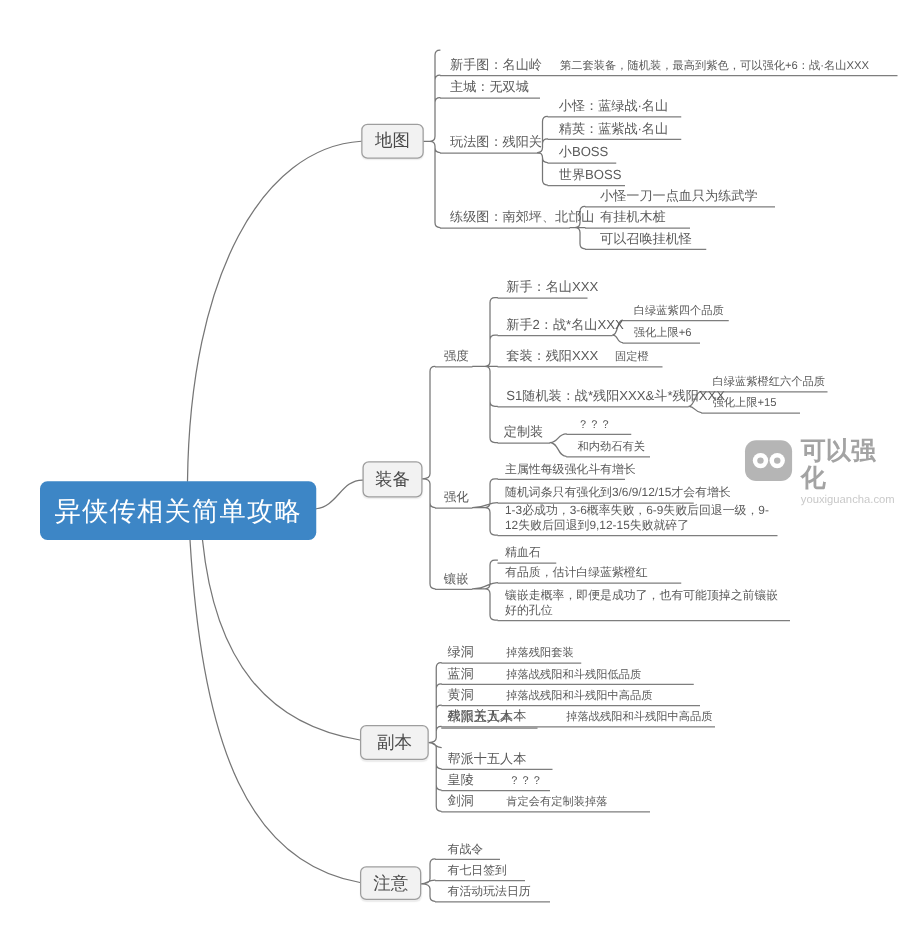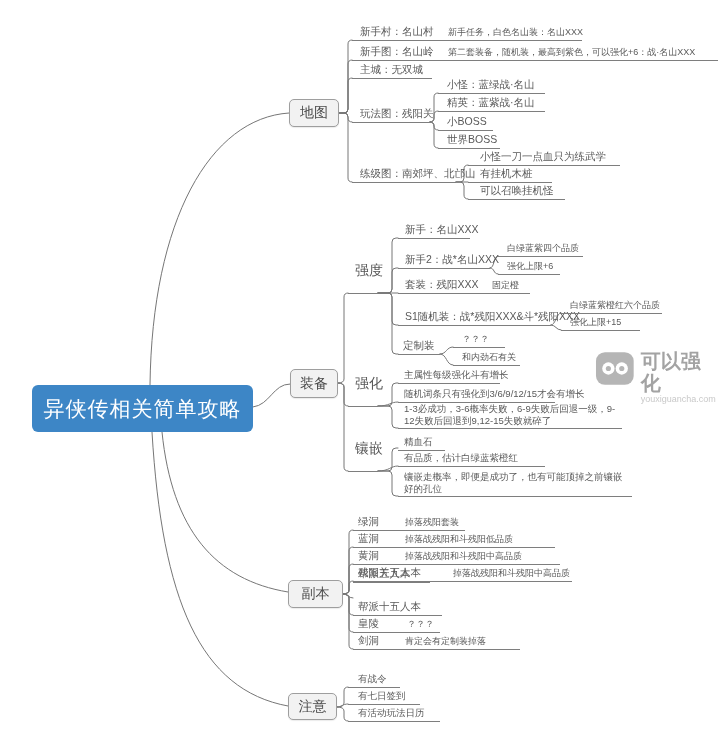--- a/index.html
+++ b/index.html
@@ -11,21 +11,21 @@
         justify-content:center;font-size:21px;letter-spacing:1px;font-weight:500;}
   .branch{background:#f2f2f2;border:1px solid #9e9e9e;border-radius:5px;color:#4a4a4a;
           display:flex;align-items:center;justify-content:center;font-size:14px;
           box-shadow:0 1px 1px rgba(0,0,0,.08);}
   .row{position:absolute;height:14px;border-bottom:1px solid #7e7e7e;z-index:2;}
   .row>span{position:absolute;bottom:1px;white-space:nowrap;color:#595959;}
   .row2{position:absolute;border-bottom:1px solid #7e7e7e;z-index:2;display:flex;
         align-items:flex-end;color:#595959;}
   .row2>div{line-height:12px;padding-bottom:1px;}
   .sublabel{position:absolute;height:15px;border-bottom:1px solid #7e7e7e;z-index:2;}
-  .sublabel>span{position:absolute;bottom:13px;left:7px;font-size:14px;color:#565656;white-space:nowrap;}
+  .sublabel>span{position:absolute;bottom:1px;left:7px;font-size:10px;color:#565656;white-space:nowrap;}
   .t10{font-size:10.5px;}
   .t95{font-size:9.5px;}
   .t9{font-size:9px;}
   .watermark{position:absolute;display:flex;align-items:flex-start;gap:6px;z-index:3;}
   .wm-text{display:flex;flex-direction:column;}
   .wm-brand{font-size:20px;font-weight:700;color:#a3a3a3;line-height:22px;}
   .wm-domain{font-size:9px;color:#c9c9c9;line-height:10px;}
 </style>
 </head>
 <body>
@@ -98,24 +98,20 @@
   <div class="node branch" style="left:290px;top:369px;width:48px;height:29px;">
     <span>装备</span>
   </div>
   <div class="node branch" style="left:288px;top:580px;width:55px;height:28px;">
     <span>副本</span>
   </div>
   <div class="node branch" style="left:288px;top:693px;width:49px;height:27px;">
     <span>注意</span>
   </div>
 
-  <div class="row" style="left:352px;top:26px;width:230px;">
-    <span class="t10" style="left:8px;">新手村：名山村</span>
-    <span class="t9" style="left:96px;">新手任务，白色名山装：名山XXX</span>
-  </div>
   <div class="row" style="left:352px;top:46px;width:366px;">
     <span class="t10" style="left:8px;">新手图：名山岭</span>
     <span class="t9" style="left:96px;">第二套装备，随机装，最高到紫色，可以强化+6：战·名山XXX</span>
   </div>
   <div class="row" style="left:352px;top:64px;width:80px;">
     <span class="t10" style="left:8px;">主城：无双城</span>
   </div>
   <div class="row" style="left:352px;top:108px;width:80px;">
     <span class="t10" style="left:8px;">玩法图：残阳关</span>
   </div>

